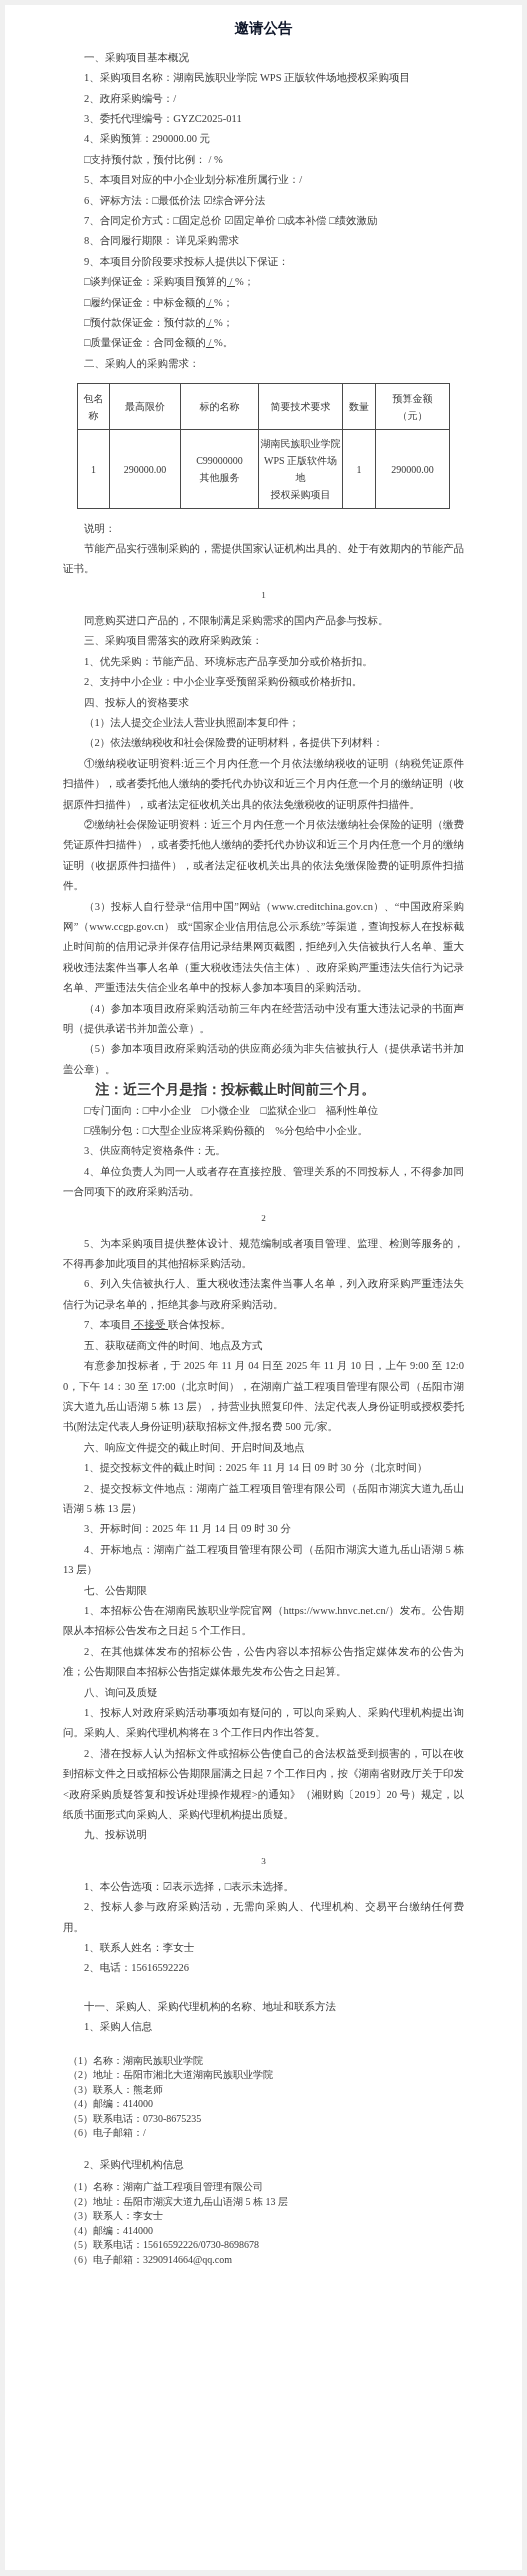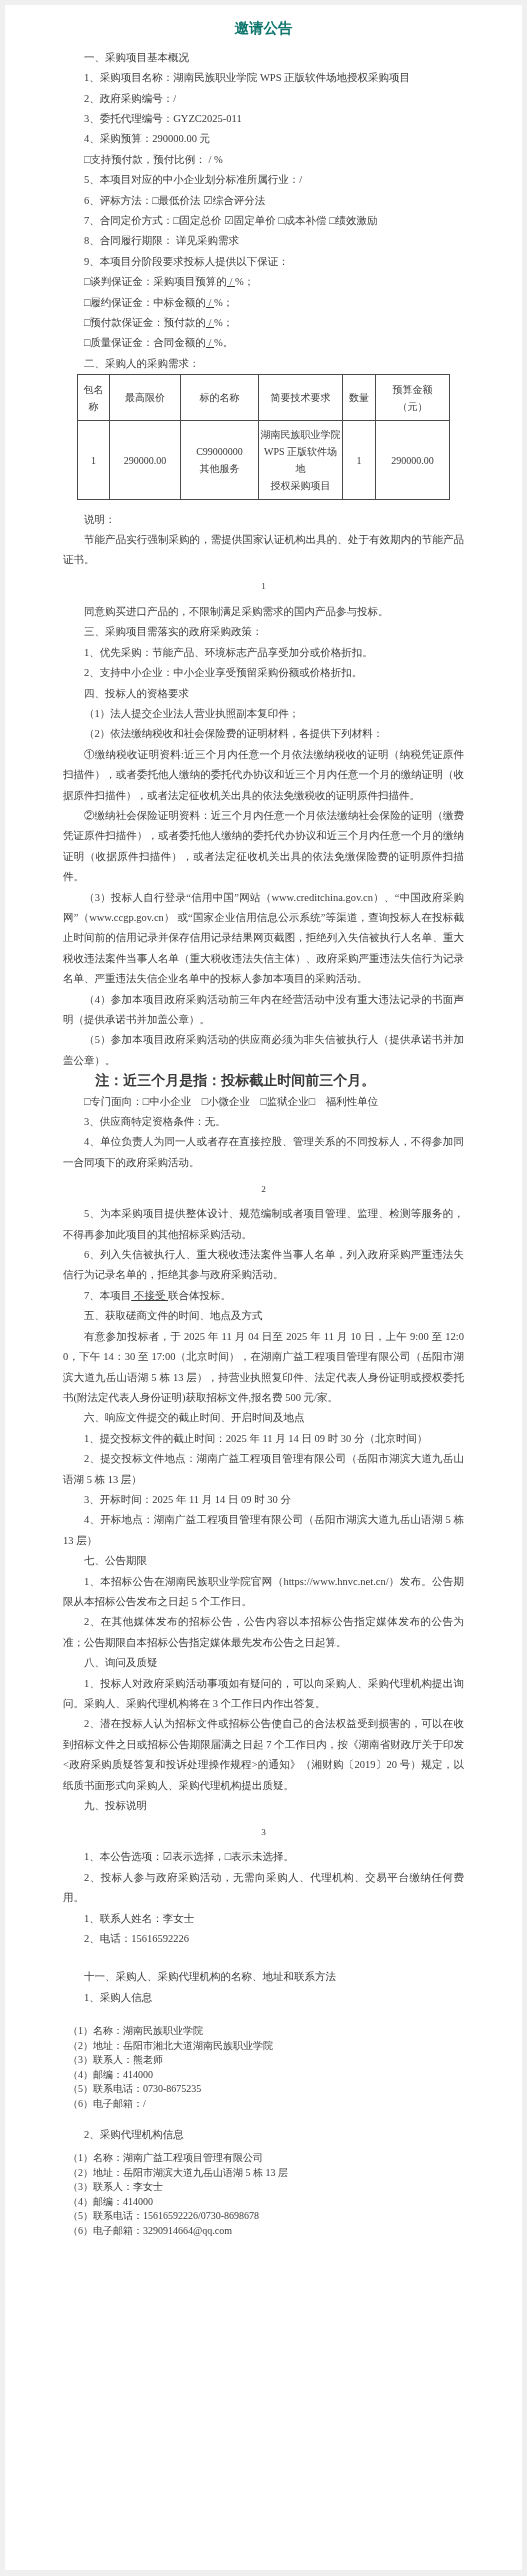--- a/index.html
+++ b/index.html
@@ -13,21 +13,21 @@
     margin:5.3px auto;
     background:#ffffff;
     min-height:2565px;
     box-sizing:border-box;
     padding:10.5px 58px 26px 58px;
   }
   .title{
     font-family:"Liberation Sans","DejaVu Sans",sans-serif;
     font-size:14.5px;
     font-weight:700;
-    color:#0f766e;
+    color:#0f172a;
     text-align:center;
     line-height:24px;
     margin:0 0 8px 0;
   }
   .p{
     font-size:10.5px;
     line-height:20.4px;
     margin:0;
     text-align:justify;
     text-indent:2em;
@@ -41,21 +41,21 @@
     text-indent:0;
     margin:5.3px 0;
   }
   .t{font-size:10px;line-height:14.5px;text-indent:0.5em;}
   .mt14{margin-top:9.2px;}
   .mb4{margin-bottom:16px;}
   .mb8{margin-bottom:5.3px;}
   .u{text-decoration:underline;white-space:pre;}
   .tbl{
     border-collapse:collapse;
-    margin:0 auto 8px auto;
+    margin:9px auto 8px auto;
     width:372px;
     table-layout:fixed;
   }
   .tbl th,.tbl td{
     border:0.7px solid #4a4a4a;
     text-align:center;
     vertical-align:middle;
     font-size:10px;
     font-weight:normal;
     line-height:17px;
@@ -135,20 +135,21 @@
     <p class="p">四、投标人的资格要求</p>
     <p class="p">（1）法人提交企业法人营业执照副本复印件；</p>
     <p class="p">（2）依法缴纳税收和社会保险费的证明材料，各提供下列材料：</p>
     <p class="p">①缴纳税收证明资料:近三个月内任意一个月依法缴纳税收的证明（纳税凭证原件扫描件），或者委托他人缴纳的委托代办协议和近三个月内任意一个月的缴纳证明（收据原件扫描件），或者法定征收机关出具的依法免缴税收的证明原件扫描件。</p>
     <p class="p">②缴纳社会保险证明资料：近三个月内任意一个月依法缴纳社会保险的证明（缴费凭证原件扫描件），或者委托他人缴纳的委托代办协议和近三个月内任意一个月的缴纳证明（收据原件扫描件），或者法定征收机关出具的依法免缴保险费的证明原件扫描件。</p>
     <p class="p">（3）投标人自行登录“信用中国”网站（www.creditchina.gov.cn）、“中国政府采购网”（www.ccgp.gov.cn） 或“国家企业信用信息公示系统”等渠道，查询投标人在投标截止时间前的信用记录并保存信用记录结果网页截图，拒绝列入失信被执行人名单、重大税收违法案件当事人名单（重大税收违法失信主体）、政府采购严重违法失信行为记录名单、严重违法失信企业名单中的投标人参加本项目的采购活动。</p>
     <p class="p">（4）参加本项目政府采购活动前三年内在经营活动中没有重大违法记录的书面声明（提供承诺书并加盖公章）。</p>
     <p class="p">（5）参加本项目政府采购活动的供应商必须为非失信被执行人（提供承诺书并加盖公章）。</p>
     <p class="p note">注：近三个月是指：投标截止时间前三个月。</p>
     <p class="p">□专门面向：□中小企业　□小微企业　□监狱企业□　福利性单位</p>
+    <p class="p">□强制分包：□大型企业应将采购份额的　%分包给中小企业。</p>
     <p class="p">3、供应商特定资格条件：无。</p>
     <p class="p">4、单位负责人为同一人或者存在直接控股、管理关系的不同投标人，不得参加同一合同项下的政府采购活动。</p>
     <p class="pagenum">2</p>
     <p class="p">5、为本采购项目提供整体设计、规范编制或者项目管理、监理、检测等服务的，不得再参加此项目的其他招标采购活动。</p>
     <p class="p">6、列入失信被执行人、重大税收违法案件当事人名单，列入政府采购严重违法失信行为记录名单的，拒绝其参与政府采购活动。</p>
     <p class="p"><span>7、本项目</span><span class="u"> 不接受 </span><span>联合体投标。</span></p>
     <p class="p">五、获取磋商文件的时间、地点及方式</p>
     <p class="p">有意参加投标者，于 2025 年 11 月 04 日至 2025 年 11 月 10 日，上午 9:00 至 12:00，下午 14：30 至 17:00（北京时间），在湖南广益工程项目管理有限公司（岳阳市湖滨大道九岳山语湖 5 栋 13 层），持营业执照复印件、法定代表人身份证明或授权委托书(附法定代表人身份证明)获取招标文件,报名费 500 元/家。</p>
     <p class="p">六、响应文件提交的截止时间、开启时间及地点</p>
     <p class="p">1、提交投标文件的截止时间：2025 年 11 月 14 日 09 时 30 分（北京时间）</p>

